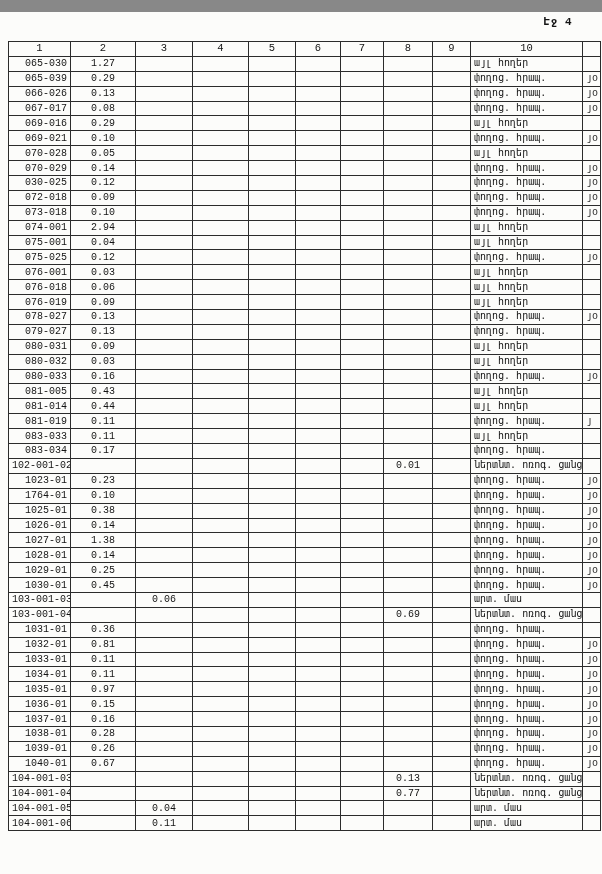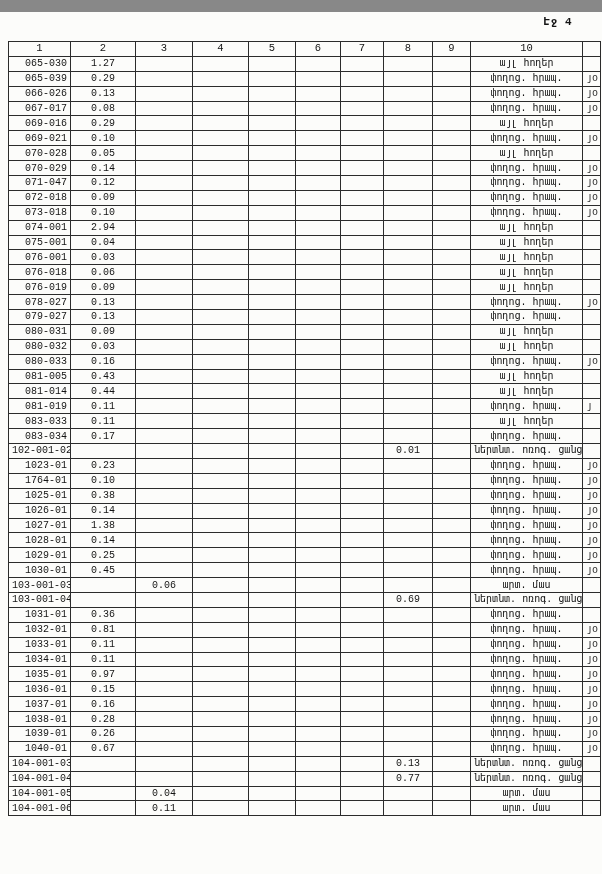--- a/index.html
+++ b/index.html
@@ -49,21 +49,21 @@
   col.w6  { width: 45px; }
   col.w7  { width: 43px; }
   col.w8  { width: 49px; }
   col.w9  { width: 38px; }
   col.w10 { width: 112px; }
   col.wn  { width: 18px; }
 
   table.sheet thead th { text-align: center; font-size: 10.5px; }
   td.c1  { text-align: right; }
   td.c2, td.c3, td.c8 { text-align: center; }
-  td.c10 { text-align: center; font-size: 9.5px; }
+  td.c10 { text-align: left; font-size: 9.5px; }
   th.note, td.note {
     border: none;
     background: transparent;
     font-size: 8.5px;
     color: #333;
     text-align: left;
     padding-left: 4px;
   }
 </style>
 </head>
@@ -201,21 +201,21 @@
           <td class="c4"></td>
           <td class="c5"></td>
           <td class="c6"></td>
           <td class="c7"></td>
           <td class="c8"></td>
           <td class="c9"></td>
           <td class="c10">փողոց. հրապ.</td>
           <td class="note">յօ</td>
         </tr>
         <tr>
-          <td class="c1">071-047</td>
+          <td class="c1">030-025</td>
           <td class="c2">0.12</td>
           <td class="c3"></td>
           <td class="c4"></td>
           <td class="c5"></td>
           <td class="c6"></td>
           <td class="c7"></td>
           <td class="c8"></td>
           <td class="c9"></td>
           <td class="c10">փողոց. հրապ.</td>
           <td class="note">յօ</td>
@@ -264,20 +264,33 @@
           <td class="c2">0.04</td>
           <td class="c3"></td>
           <td class="c4"></td>
           <td class="c5"></td>
           <td class="c6"></td>
           <td class="c7"></td>
           <td class="c8"></td>
           <td class="c9"></td>
           <td class="c10">այլ հողեր</td>
           <td class="note"></td>
+        </tr>
+        <tr>
+          <td class="c1">075-025</td>
+          <td class="c2">0.12</td>
+          <td class="c3"></td>
+          <td class="c4"></td>
+          <td class="c5"></td>
+          <td class="c6"></td>
+          <td class="c7"></td>
+          <td class="c8"></td>
+          <td class="c9"></td>
+          <td class="c10">փողոց. հրապ.</td>
+          <td class="note">յօ</td>
         </tr>
         <tr>
           <td class="c1">076-001</td>
           <td class="c2">0.03</td>
           <td class="c3"></td>
           <td class="c4"></td>
           <td class="c5"></td>
           <td class="c6"></td>
           <td class="c7"></td>
           <td class="c8"></td>

